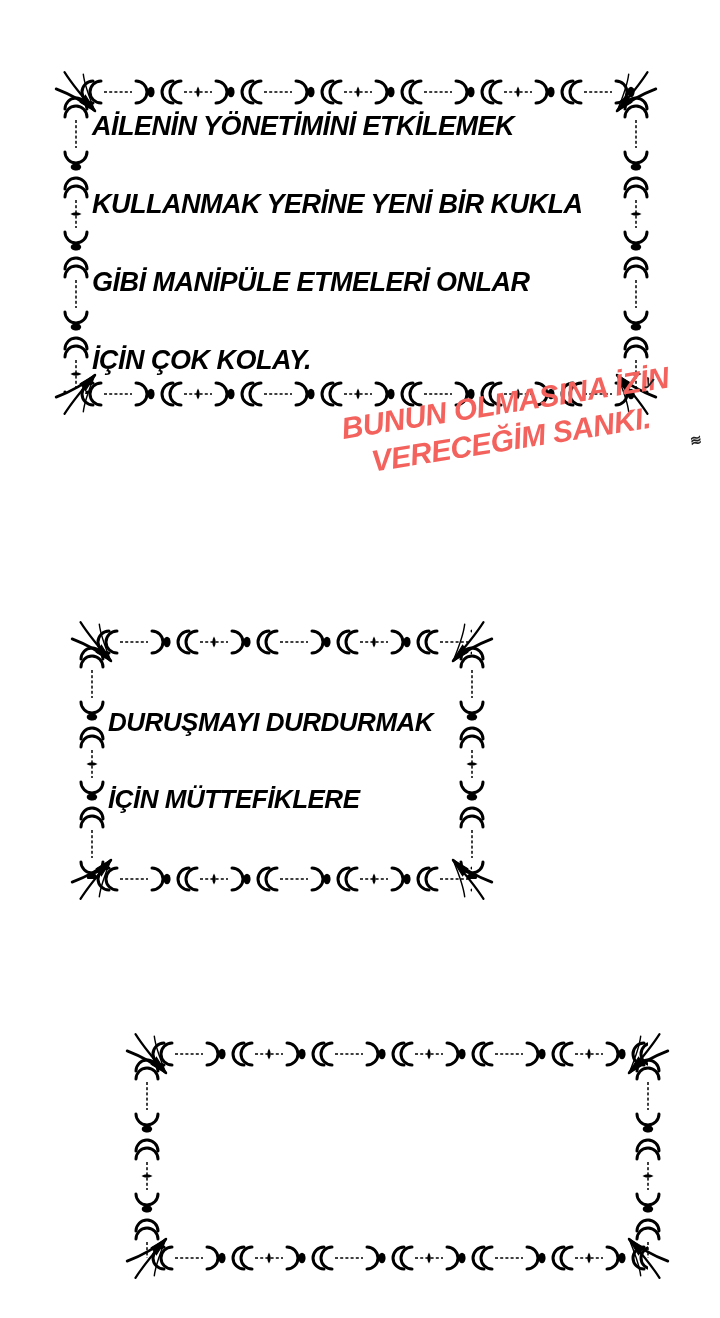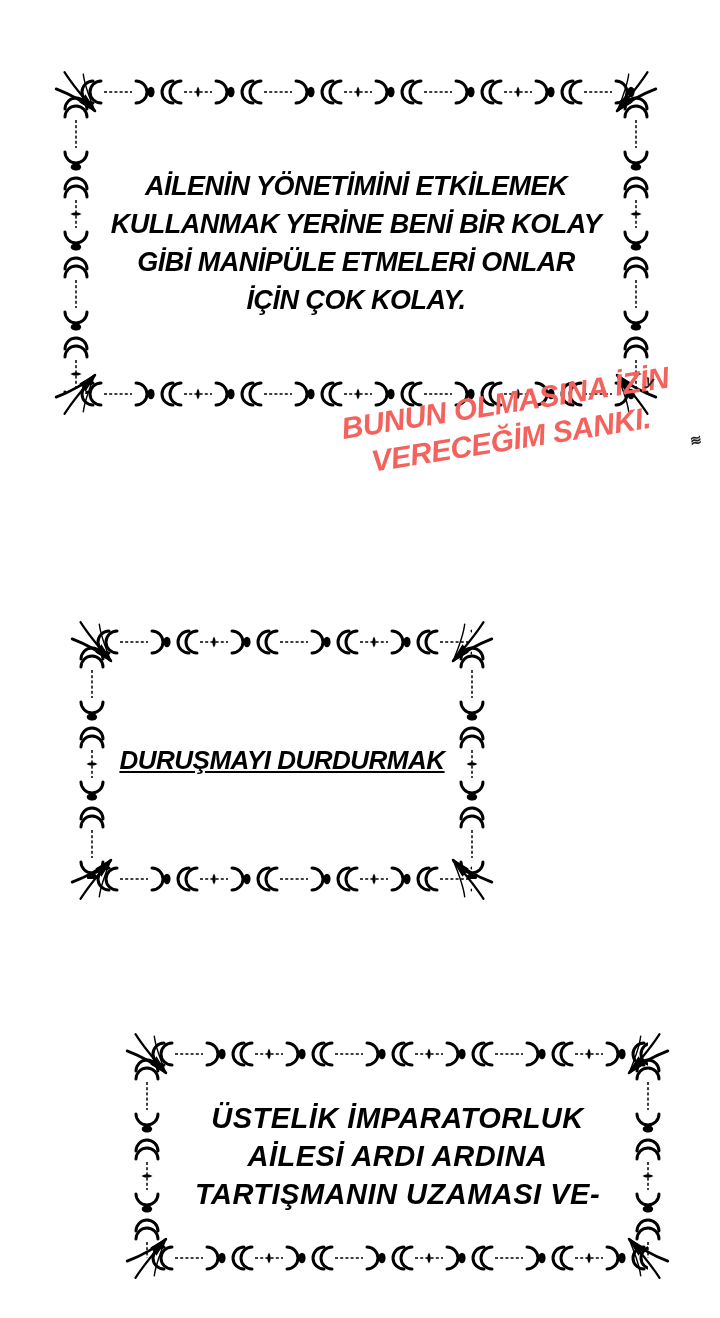--- a/index.html
+++ b/index.html
@@ -26,28 +26,29 @@
 
   .corner{position:absolute;width:46px;height:46px;}
   .corner.tl{left:-9px;top:-9px;}
   .corner.tr{right:-9px;top:-9px;transform:scaleX(-1);}
   .corner.bl{left:-9px;bottom:-9px;transform:scaleY(-1);}
   .corner.br{right:-9px;bottom:-9px;transform:scale(-1,-1);}
 
   .btext{
     position:absolute;left:30px;right:30px;top:28px;bottom:28px;
     display:flex;flex-direction:column;justify-content:center;
-    text-align:center;color:#000;
+    text-align:left;color:#000;
     font-weight:bold;font-style:italic;
     letter-spacing:-0.5px;
+    gap:40px;
   }
   .obox1{left:62px;top:78px;width:588px;height:330px;}
   .obox1 .btext{font-size:27px;line-height:38px;}
   .obox2{left:78px;top:628px;width:408px;height:265px;}
-  .obox2 .btext{font-size:26px;line-height:37px;text-decoration:underline;}
+  .obox2 .btext{font-size:26px;line-height:37px;}
   .obox3{left:133px;top:1040px;width:529px;height:232px;}
   .obox3 .btext{font-size:29px;line-height:38px;letter-spacing:0.5px;}
 
   
   .shout{
     position:absolute;left:318px;top:384px;width:380px;
     transform:rotate(-9deg);
     font-weight:bold;font-style:italic;
     font-size:30px;line-height:37px;
     text-align:center;letter-spacing:-0.5px;
@@ -119,21 +120,21 @@
         <use href="#flourish"></use>
       </svg>
     <svg class="corner bl" viewBox="0 0 44 44">
         <use href="#flourish"></use>
       </svg>
     <svg class="corner br" viewBox="0 0 44 44">
         <use href="#flourish"></use>
       </svg>
     <div class="btext">
       <div>AİLENİN YÖNETİMİNİ ETKİLEMEK</div>
-      <div>KULLANMAK YERİNE BENİ BİR KOLAY</div>
+      <div>KULLANMAK YERİNE YENİ BİR KUKLA</div>
       <div>GİBİ MANİPÜLE ETMELERİ ONLAR</div>
       <div>İÇİN ÇOK KOLAY.</div>
     </div>
   </div>
 
   <div class="shout" style="color: rgb(244, 98, 93);">
     <div>BUNUN OLMASINA İZİN</div>
     <div>VERECEĞİM SANKI.</div>
   </div>
   <div class="mark mark-tick">y</div>
@@ -167,20 +168,21 @@
         <use href="#flourish"></use>
       </svg>
     <svg class="corner bl" viewBox="0 0 44 44">
         <use href="#flourish"></use>
       </svg>
     <svg class="corner br" viewBox="0 0 44 44">
         <use href="#flourish"></use>
       </svg>
     <div class="btext">
       <div>DURUŞMAYI DURDURMAK</div>
+      <div>İÇİN MÜTTEFİKLERE</div>
     </div>
   </div>
 
   <div class="obox obox3">
     <div class="strip top">
         <svg>
           <rect width="100%" height="100%" fill="url(#hpat)"></rect>
         </svg>
       </div>
     <div class="strip bottom">
@@ -203,20 +205,15 @@
       </svg>
     <svg class="corner tr" viewBox="0 0 44 44">
         <use href="#flourish"></use>
       </svg>
     <svg class="corner bl" viewBox="0 0 44 44">
         <use href="#flourish"></use>
       </svg>
     <svg class="corner br" viewBox="0 0 44 44">
         <use href="#flourish"></use>
       </svg>
-    <div class="btext">
-      <div>ÜSTELİK İMPARATORLUK</div>
-      <div>AİLESİ ARDI ARDINA</div>
-      <div>TARTIŞMANIN UZAMASI VE-</div>
-    </div>
   </div>
 
 </div>
 
 </body></html>

